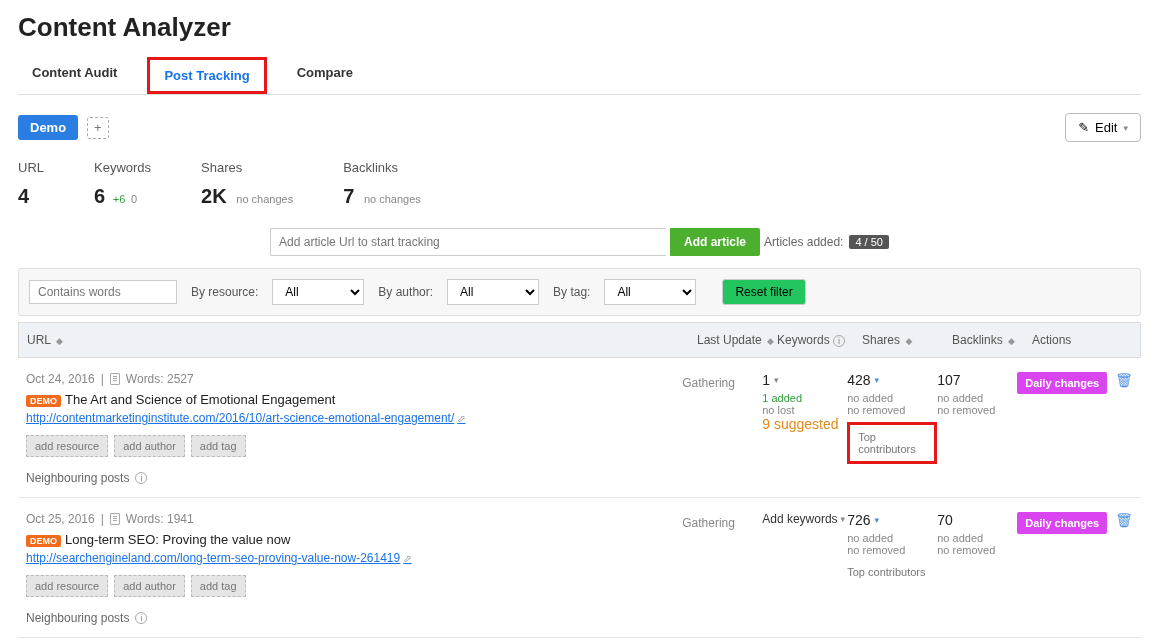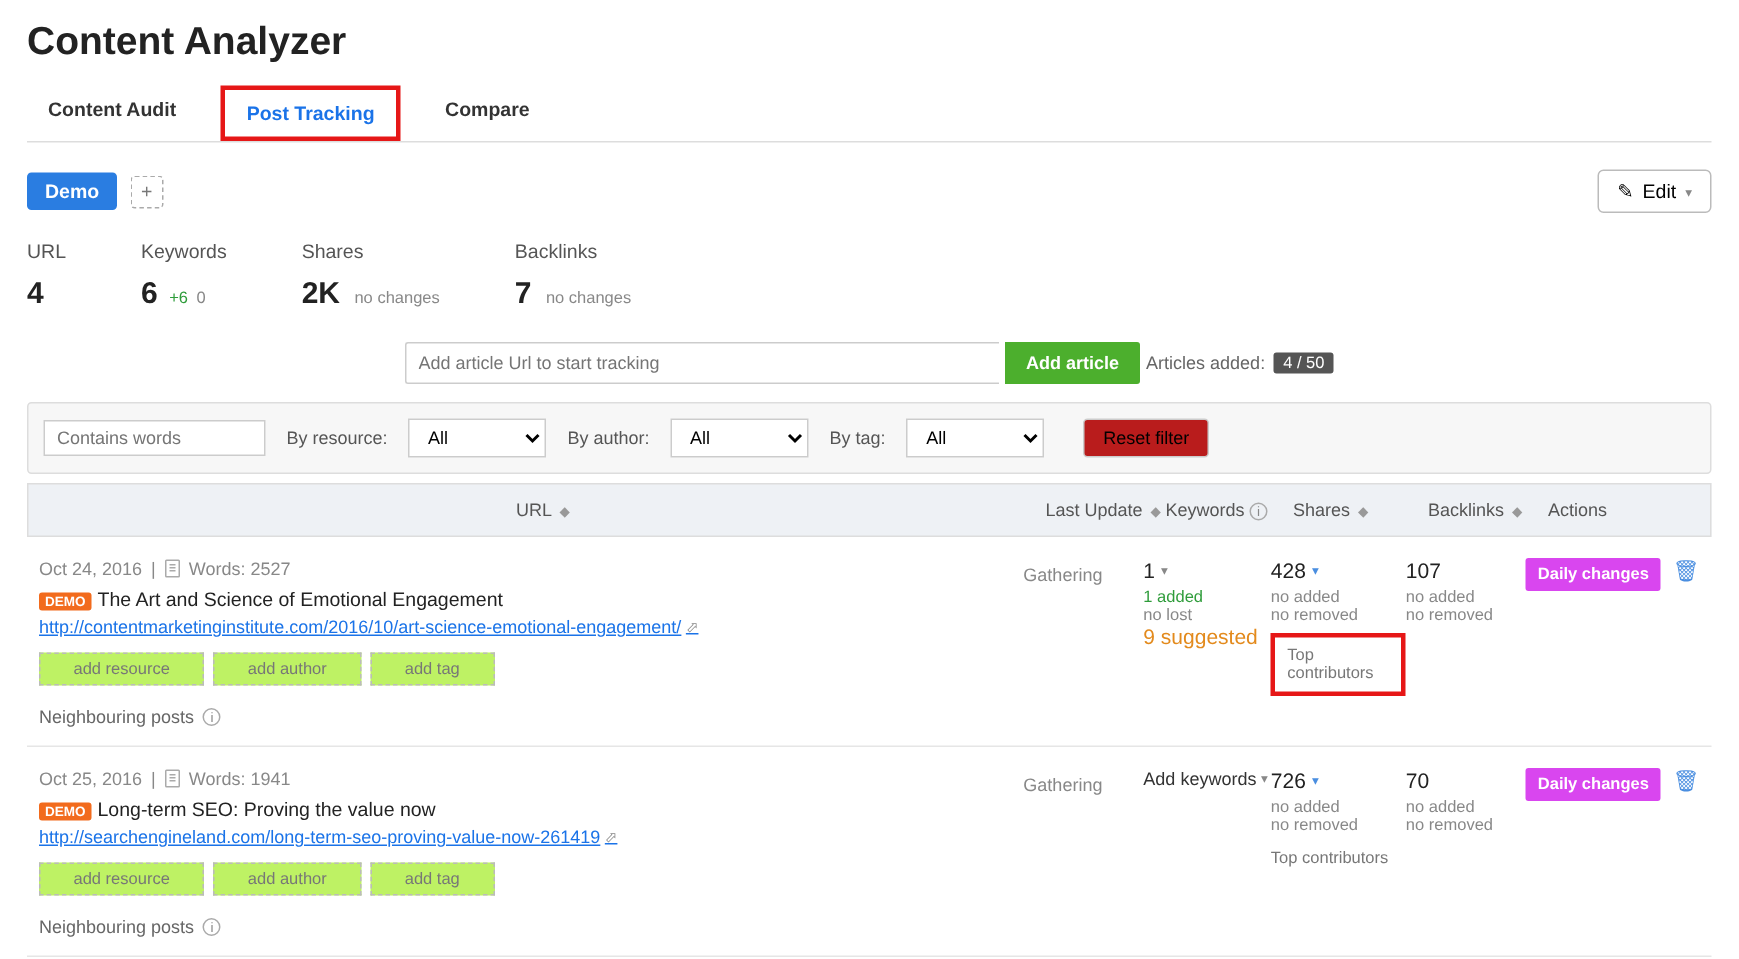--- a/index.html
+++ b/index.html
@@ -21,23 +21,23 @@
 .add-row { display: flex; align-items: center; gap: 4px; margin-bottom: 12px; justify-content: center; }
 .url-input { flex: 0 0 396px; border: 1px solid #ccc; border-right: none; padding: 6px 8px; font-size: 12px; color: #888; border-radius: 2px 0 0 2px; }
 .add-article-btn { background: #4caf2d; color: #fff; border: none; padding: 7px 14px; font-size: 12px; font-weight: 600; border-radius: 0 2px 2px 0; cursor: pointer; }
 .articles-added { font-size: 12px; color: #666; display: flex; align-items: center; gap: 6px; }
 .ac-badge { background: #555; color: #fff; padding: 1px 6px; border-radius: 2px; font-size: 11px; }
 .filter-bar { background: #f7f7f7; border: 1px solid #ddd; border-radius: 3px; padding: 10px; display: flex; align-items: center; gap: 14px; margin-bottom: 6px; }
 .filter-bar select, .filter-bar input { border: 1px solid #ccc; padding: 4px 8px; font-size: 12px; background: #fff; }
 .contains-input { width: 148px; padding: 5px 8px; }
 .filter-label { font-size: 12px; color: #555; }
 .sel { width: 92px; }
-.reset-btn { border: 1px solid #ccc; background: #b91c1c; padding: 5px 12px; font-size: 12px; cursor: pointer; border-radius: 3px; margin-left: 12px; }
+.reset-btn { border: 1px solid #ccc; background: #22c55e; padding: 5px 12px; font-size: 12px; cursor: pointer; border-radius: 3px; margin-left: 12px; }
 .table-header { background: #eef1f5; display: flex; padding: 10px 8px; font-size: 12px; color: #555; border: 1px solid #ddd; }
-.th-url { flex: 1 1 auto; text-align: center; }
+.th-url { flex: 1 1 auto; }
 .th-last { flex: 0 0 80px; }
 .th-kw { flex: 0 0 85px; }
 .th-sh { flex: 0 0 90px; }
 .th-bl { flex: 0 0 80px; }
 .th-act { flex: 0 0 100px; }
 .sort-caret { font-size: 9px; color: #999; margin-left: 2px; }
 .info-circ { display: inline-block; width: 12px; height: 12px; border: 1px solid #aaa; border-radius: 50%; font-size: 9px; text-align: center; line-height: 11px; color: #888; }
 .article-row { display: flex; padding: 14px 8px 12px 8px; border-bottom: 1px solid #e6e6e6; font-size: 12px; }
 .col-url { flex: 1 1 auto; padding-right: 20px; }
 .col-last { flex: 0 0 80px; color: #888; padding-top: 4px; }
@@ -46,21 +46,21 @@
 .col-bl { flex: 0 0 80px; }
 .col-act { flex: 0 0 100px; display: flex; align-items: flex-start; gap: 8px; }
 .meta-line { color: #888; font-size: 12px; margin-bottom: 6px; display: flex; align-items: center; gap: 6px; }
 .doc-icon { display: inline-block; width: 10px; height: 12px; border: 1px solid #aaa; border-radius: 1px; position: relative; }
 .doc-icon::after { content: ""; position: absolute; top: 2px; left: 2px; right: 2px; height: 1px; background: #aaa; box-shadow: 0 2px 0 #aaa, 0 4px 0 #aaa; }
 .demo-badge { background: #f26b1d; color: #fff; font-size: 9px; font-weight: 700; padding: 1px 4px; border-radius: 2px; margin-right: 4px; text-transform: uppercase; }
 .title-line { font-size: 13px; color: #222; margin-bottom: 4px; }
 .url-link { color: #1a73e8; font-size: 12px; text-decoration: underline; display: inline-flex; align-items: center; gap: 3px; }
 .ext-icon { font-size: 10px; color: #888; }
 .tag-row { margin-top: 10px; display: flex; gap: 6px; }
-.dash-btn { border: 1px dashed #bbb; padding: 4px 22px; font-size: 11px; color: #777; background: #bef264; cursor: pointer; }
+.dash-btn { border: 1px dashed #bbb; padding: 4px 8px; font-size: 11px; color: #777; background: #e5e5e5; cursor: pointer; }
 .neighbor { margin-top: 14px; font-size: 12px; color: #666; display: flex; align-items: center; gap: 6px; }
 .num-big { font-size: 14px; color: #222; margin-bottom: 4px; display: flex; align-items: center; gap: 4px; }
 .caret-d { font-size: 9px; color: #888; }
 .caret-d-blue { font-size: 9px; color: #4a8ee0; }
 .st-green { color: #2e9c3a; font-size: 11px; }
 .st-grey { color: #888; font-size: 11px; }
 .st-orange { color: #e38a1c; font-size: 14px; }
 .top-contrib { font-size: 11px; color: #777; margin-top: 10px; padding: 0; }
 .top-contrib-boxed { font-size: 11px; color: #777; margin-top: 6px; padding: 6px 8px; border: 3px solid #e61717; display: inline-block; }
 .daily-btn { background: #d946ef; color: #fff; border: none; padding: 5px 8px; font-size: 11px; font-weight: 600; border-radius: 2px; cursor: pointer; white-space: nowrap; }

